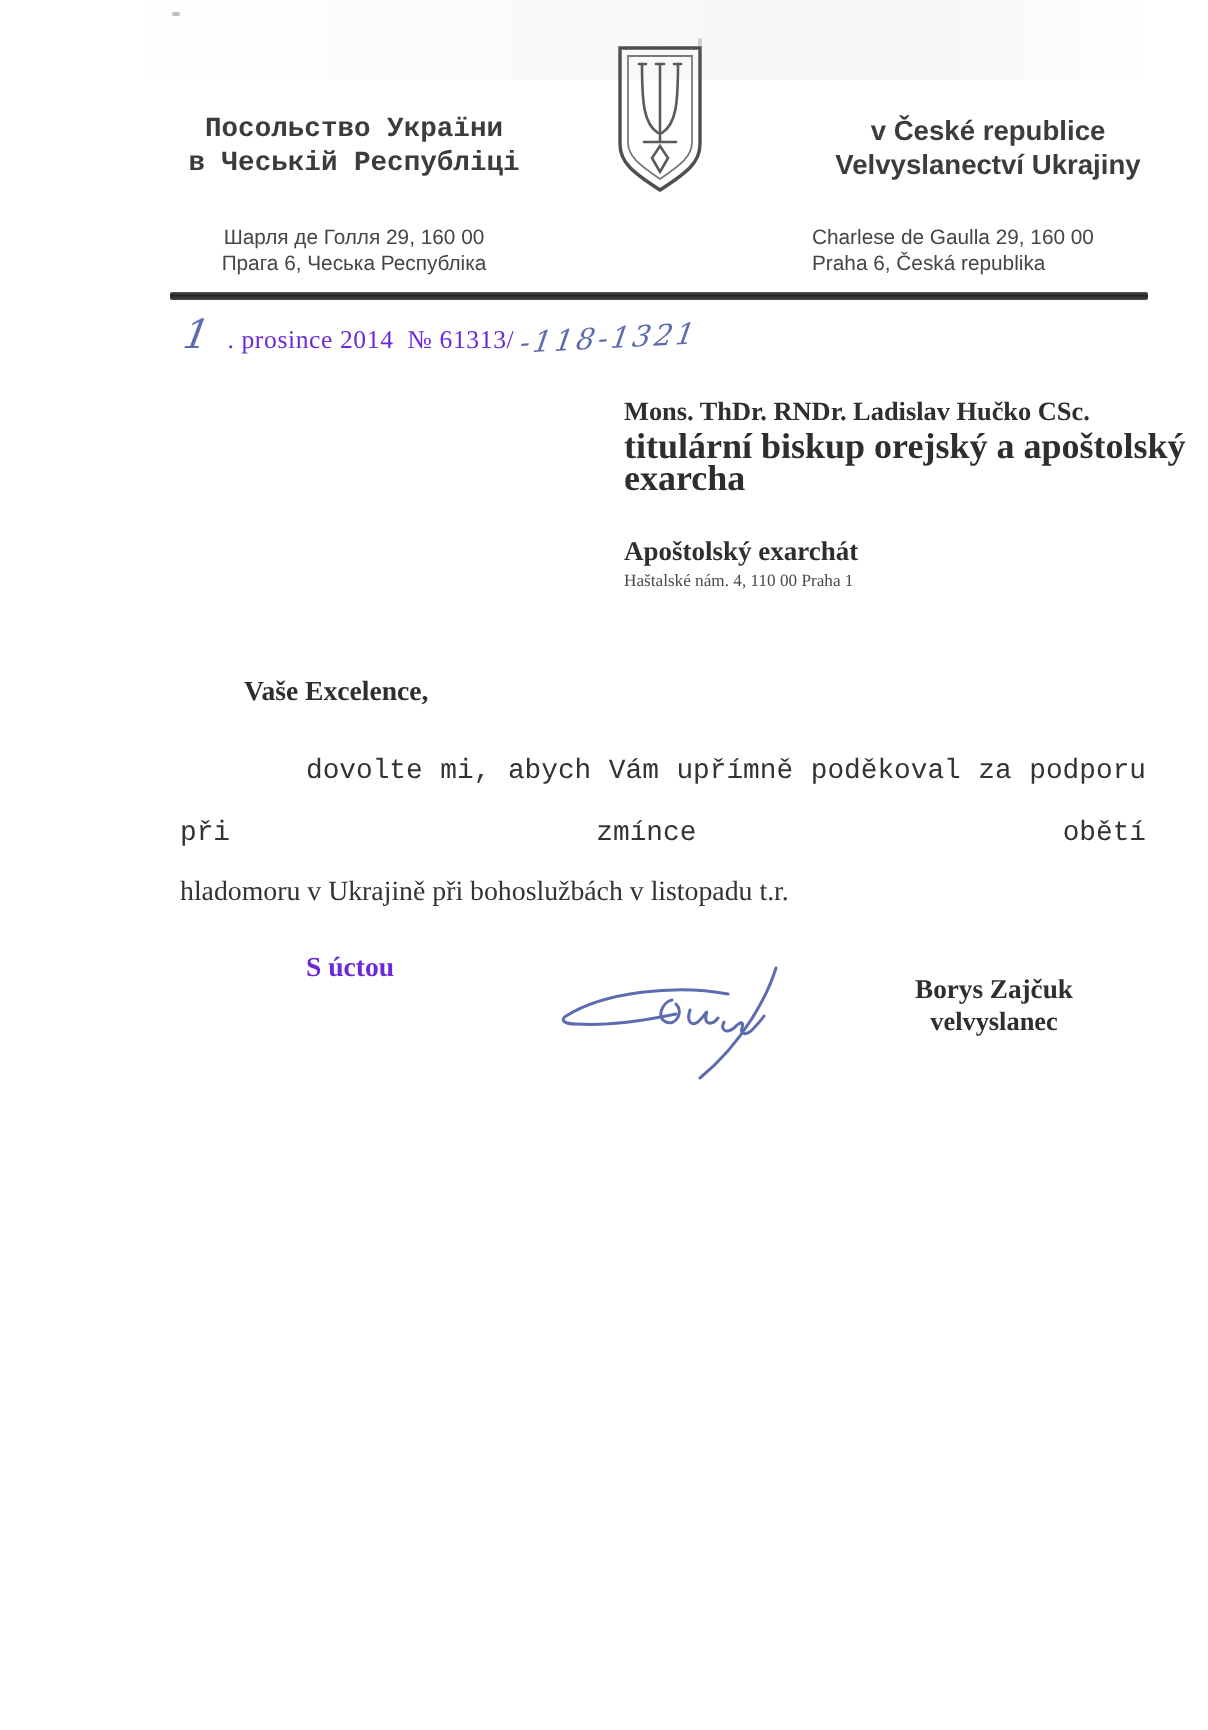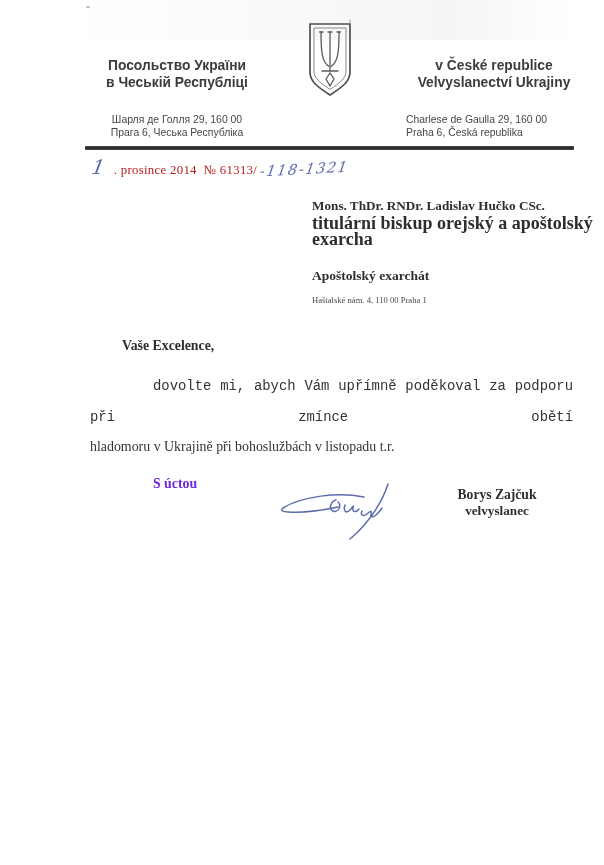--- a/index.html
+++ b/index.html
@@ -15,21 +15,21 @@
   .scan-wash {
     position: absolute; left: 0; top: 0; width: 604px; height: 40px;
     background: linear-gradient(90deg, rgba(0,0,0,0) 10%, rgba(120,120,120,0.05) 55%, rgba(120,120,120,0.07) 75%, rgba(0,0,0,0) 95%);
   }
   .speck { position: absolute; background: #8a8a8a; opacity: 0.55; border-radius: 1px; }
 
   
   .org-uk {
     position: absolute; left: 86px; top: 57px; width: 182px;
     text-align: center;
-    font-family: Liberation Sans, sans-serif;
+    font-family: Liberation Mono, monospace;
     font-weight: bold; font-size: 13.8px; line-height: 17px;
     color: #3c3c3c;
   }
   .org-cz {
     position: absolute; left: 406px; top: 57px; width: 176px;
     text-align: center;
     font-family: "Liberation Sans", sans-serif;
     font-weight: bold; font-size: 13.8px; line-height: 17px;
     color: #3c3c3c;
   }
@@ -59,36 +59,36 @@
   }
 
   
   .refline { position: absolute; left: 92px; top: 155px; display: flex; align-items: baseline; }
   .hand-day {
     font-family: "DejaVu Serif", serif; font-style: italic;
     font-size: 20px; color: #5d6cae;
     transform: skewX(-10deg); display: inline-block;
   }
   .ref-typed {
-    font-size: 12.8px; color: #b91c1c; margin-left: 9px; white-space: pre;
+    font-size: 12.8px; color: #6d28d9; margin-left: 9px; white-space: pre;
     letter-spacing: 0.3px;
   }
   .hand-ref {
     font-family: "DejaVu Serif", serif; font-style: italic;
     font-size: 14.5px; color: #5d6cae; letter-spacing: 1.6px;
     transform: rotate(-3deg) skewX(-12deg); display: inline-block;
     margin-left: 3px;
   }
 
   
   .recipient { position: absolute; left: 312px; top: 198px; width: 285px; color: #2e2e2e; }
   .recipient .name  { font-weight: bold; font-size: 13.2px; line-height: 16.5px; }
   .recipient .title { font-weight: bold; font-size: 18px; line-height: 16.5px; }
   .recipient .org   { font-weight: bold; font-size: 13.5px; margin-top: 20px; }
-  .recipient .org-addr { font-size: 8.6px; color: #4a4a4a; margin-top: 11px; }
+  .recipient .org-addr { font-size: 8.6px; color: #4a4a4a; margin-top: 1px; }
 
   
   .salutation { position: absolute; left: 122px; top: 338px; font-weight: bold; font-size: 13.8px; color: #2e2e2e; }
   .paragraph {
     position: absolute; left: 90px; top: 371px; width: 483px;
     font-size: 13.9px; line-height: 30.5px; color: #333333;
   }
   .paragraph .l1 { text-align: justify; text-align-last: justify; text-indent: 63px; font-family: Liberation Mono, monospace; }
   .paragraph .l2 { text-align: left; }
 

